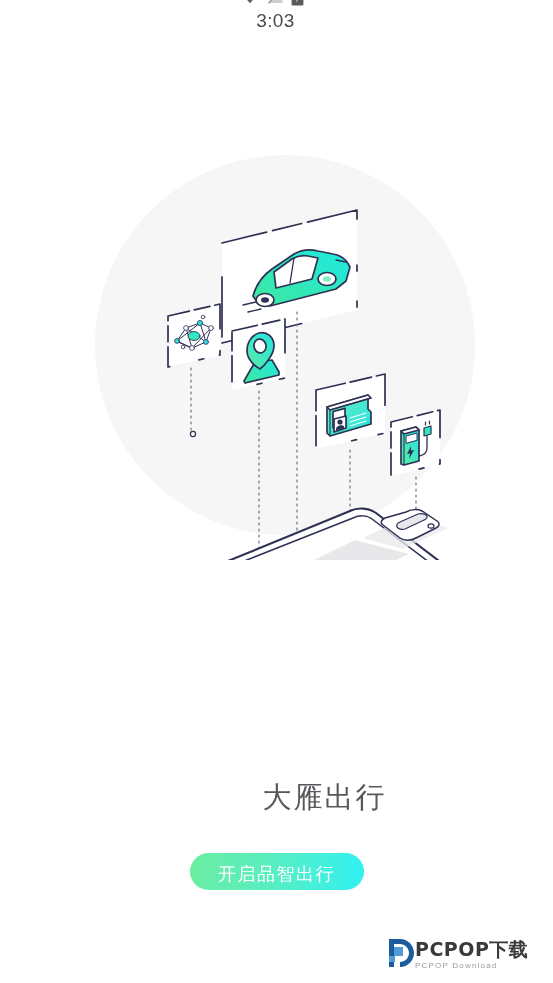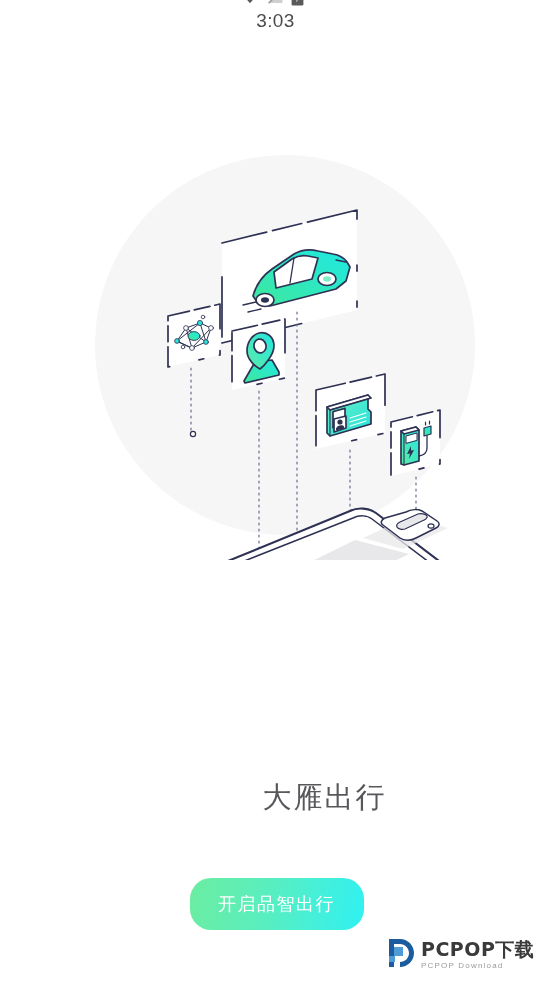--- a/index.html
+++ b/index.html
@@ -71,45 +71,43 @@
   .cta-wrap {
     position: absolute;
     top: 853px;
     left: 0;
     width: 553px;
     display: flex;
     justify-content: center;
   }
   .cta-button {
     width: 174px;
-    height: 52px;
+    height: 37px;
     border: none;
     border-radius: 21px;
     background: linear-gradient(100deg, #6BEDA0 0%, #59EEC0 45%, #30F1F2 100%);
     color: #ffffff;
     font-size: 18px;
     letter-spacing: 1.5px;
     font-family: "DejaVu Sans", "Liberation Sans", sans-serif;
     cursor: pointer;
     line-height: 42px;
     padding: 0;
     text-align: center;
-    margin-top: 25px;
   }
 
   
   .watermark {
     position: absolute;
     left: 385px;
     top: 932px;
     width: 160px;
     height: 46px;
     display: flex;
     align-items: center;
-    gap: 6px;
   }
   .wm-text {
     display: flex;
     flex-direction: column;
     justify-content: center;
     line-height: 1;
   }
   .wm-main {
     font-size: 19px;
     font-weight: bold;

